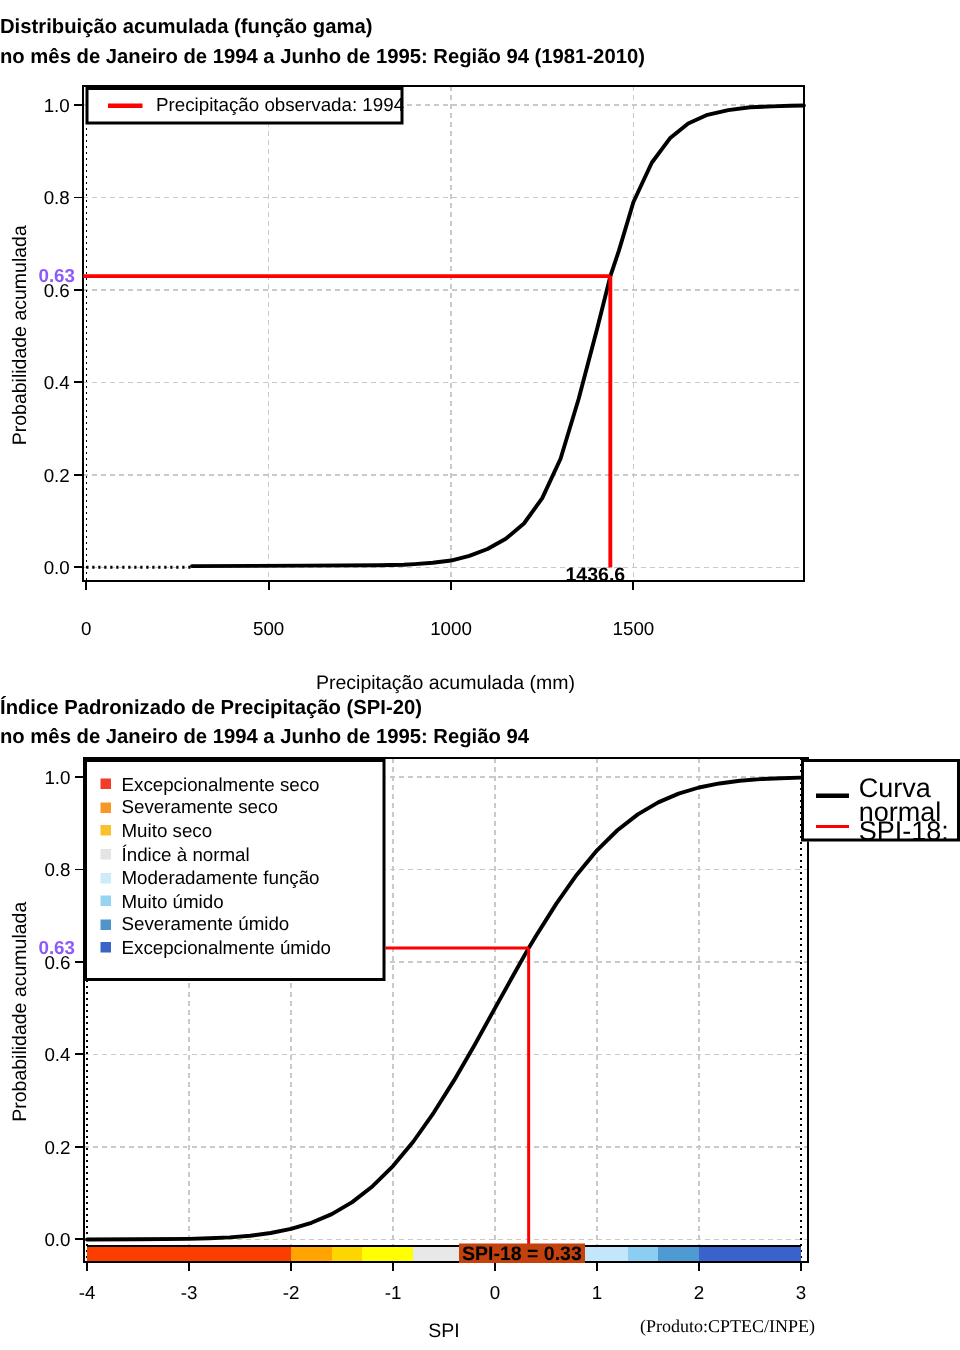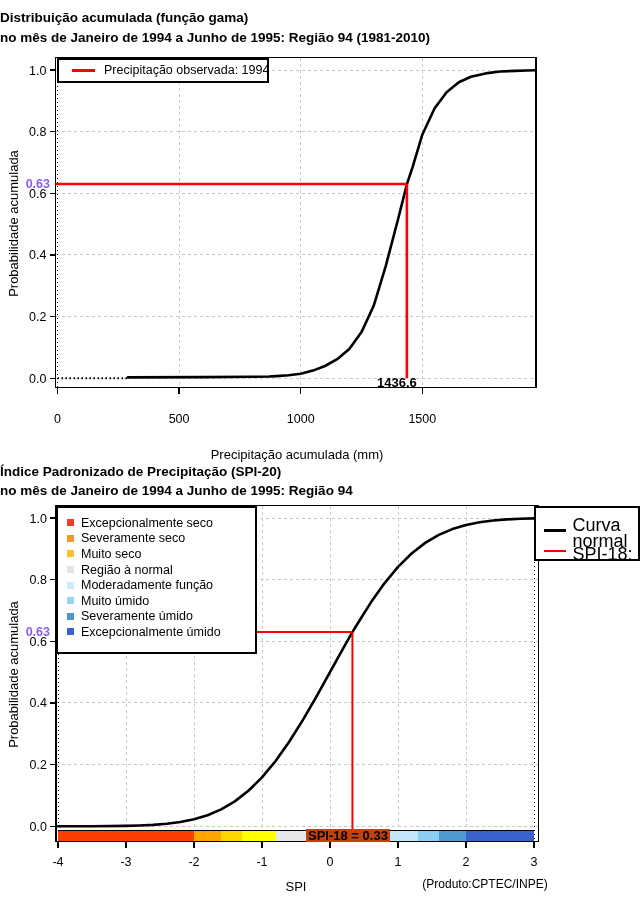--- a/index.html
+++ b/index.html
@@ -150,21 +150,21 @@
     <div class="crow">
         <span class="sw" style="background: rgb(247, 151, 40);"></span>
         <span class="clab">Severamente seco</span>
       </div>
     <div class="crow">
         <span class="sw" style="background: rgb(251, 193, 45);"></span>
         <span class="clab">Muito seco</span>
       </div>
     <div class="crow">
         <span class="sw" style="background: rgb(228, 228, 228);"></span>
-        <span class="clab">Região à normal</span>
+        <span class="clab">Índice à normal</span>
       </div>
     <div class="crow">
         <span class="sw" style="background: rgb(205, 235, 248);"></span>
         <span class="clab">Moderadamente função</span>
       </div>
     <div class="crow">
         <span class="sw" style="background: rgb(151, 212, 242);"></span>
         <span class="clab">Muito úmido</span>
       </div>
     <div class="crow">
@@ -180,14 +180,14 @@
   <div class="abs legendbox curveleg">
     <div style="left: 8px; top: 21px; width: 22px; height: 2.6px; background: rgb(0, 0, 0);"></div>
     <div style="left:37px;top:7px;">Curva</div>
     <div style="left:37px;top:23px;">normal</div>
     <div style="left: 8px; top: 41.5px; width: 22px; height: 2px; background: rgb(255, 0, 0);"></div>
     <div style="left:37px;top:36px;">SPI-18: 1994</div>
   </div>
 
   <div class="abs hl-y" style="top:625px;">0.63</div>
   <div class="abs spilbl" style="left:306px;top:829px;">SPI-18 = 0.33</div>
-  <div class="abs footnote" style="left:385px;top:876.5px;width:200px;">(Produto:CPTEC/INPE)</div>
+  <div class="abs footnote" style="left:385px;top:876.5px;width:200px;font-family:Liberation Serif, serif;">(Produto:CPTEC/INPE)</div>
 </div>
 
 </body></html>

